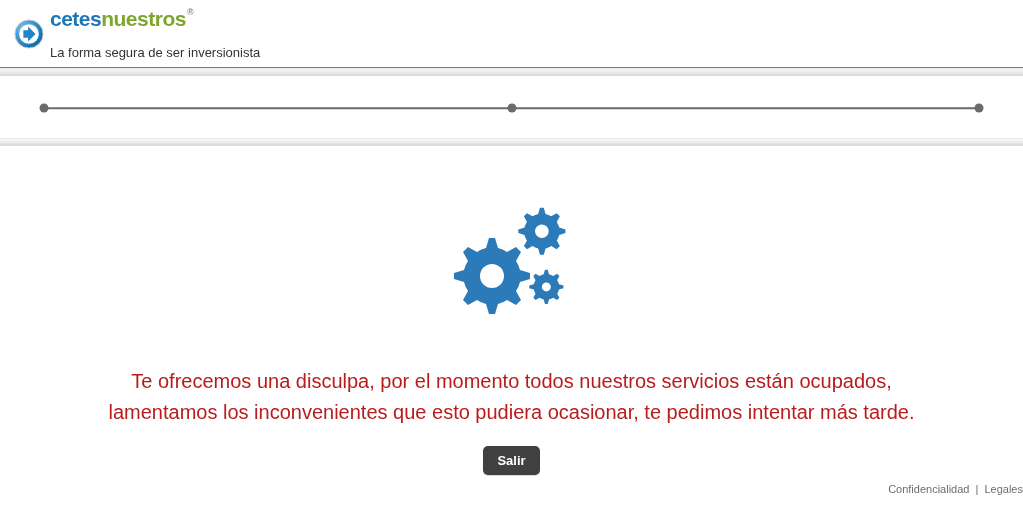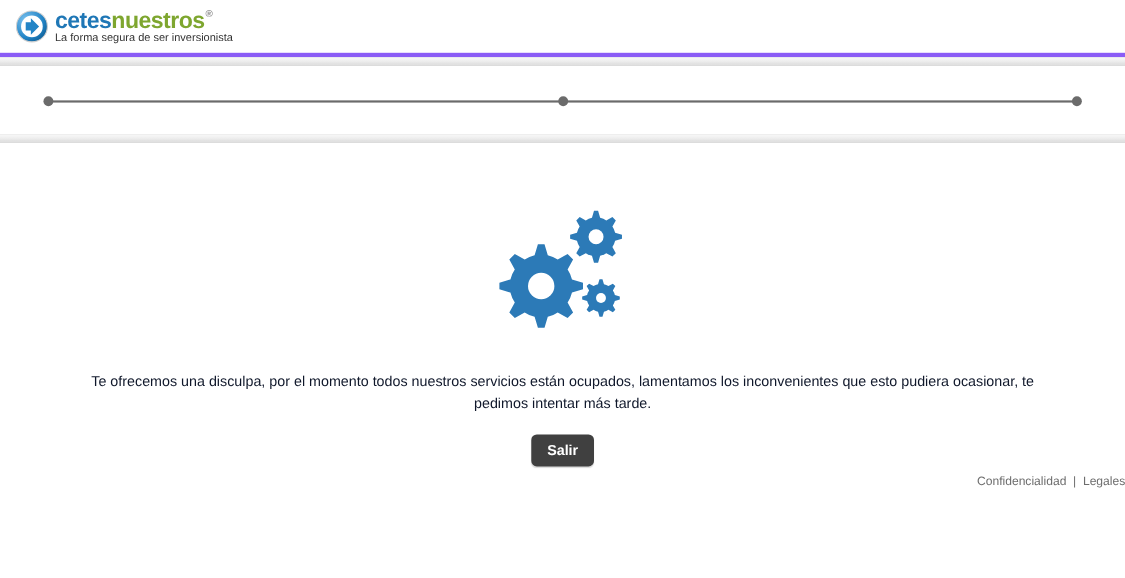--- a/index.html
+++ b/index.html
@@ -8,21 +8,21 @@
       background: #ffffff;
       width: 1023px;
       height: 525px;
       overflow: hidden;
     }
 
     .header {
       display: flex;
       align-items: center;
       padding: 8px 14px 8px 14px;
-      border-bottom: 4px solid #8b5cf6;
+      border-bottom: 1px solid #8b5cf6;
       background: #ffffff;
     }
     .logo-wrap {
       display: flex;
       align-items: center;
       gap: 6px;
     }
     .logo-arrow {
       width: 30px;
       height: 30px;
@@ -36,21 +36,21 @@
     .logo-name {
       font-size: 21px;
       font-weight: bold;
       letter-spacing: -0.5px;
       display: flex;
       align-items: flex-start;
     }
     .logo-c1 { color: #1f77b6; }
     .logo-c2 { color: #7ea62f; }
     .logo-reg { font-size: 9px; color: #8a8a8a; margin-left: 1px; }
-    .logo-tag { font-size: 10px; color: #333; margin-top: 1px; }
+    .logo-tag { font-size: 13px; color: #333; margin-top: 17px; }
 
     .gradient-bar {
       height: 8px;
       background: linear-gradient(to bottom, #f7f7f7, #ececec, #dcdcdc);
       border-top: 1px solid #eaeaea;
       border-bottom: 1px solid #dcdcdc;
     }
 
     .stepper {
       position: relative;
@@ -91,25 +91,25 @@
       text-align: center;
       padding-top: 50px;
     }
     .gears-icon {
       width: 130px;
       height: 130px;
       margin: 0 auto;
     }
 
     .message {
-      color: #0f172a;
-      font-size: 13px;
+      color: #b91c1c;
+      font-size: 20px;
       line-height: 1.55;
       max-width: 920px;
-      margin: 27px auto 0;
+      margin: 40px auto 0;
       padding: 0 30px;
     }
 
     .exit-btn {
       display: inline-block;
       margin-top: 18px;
       background: #404040;
       color: #ffffff;
       border: none;
       border-radius: 5px;

